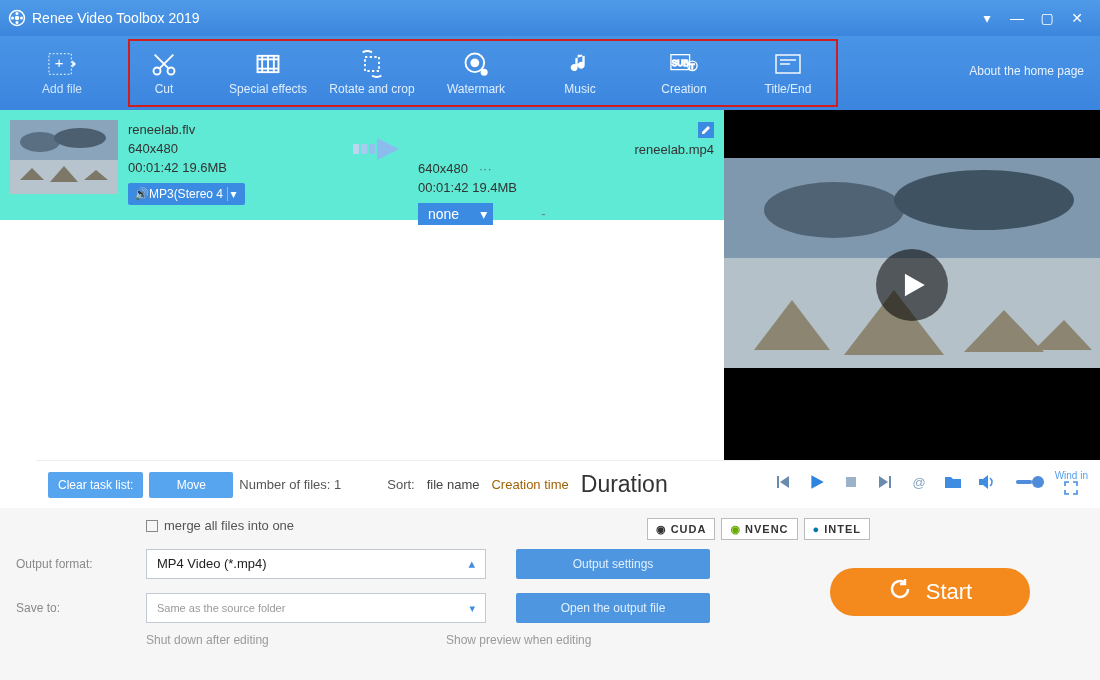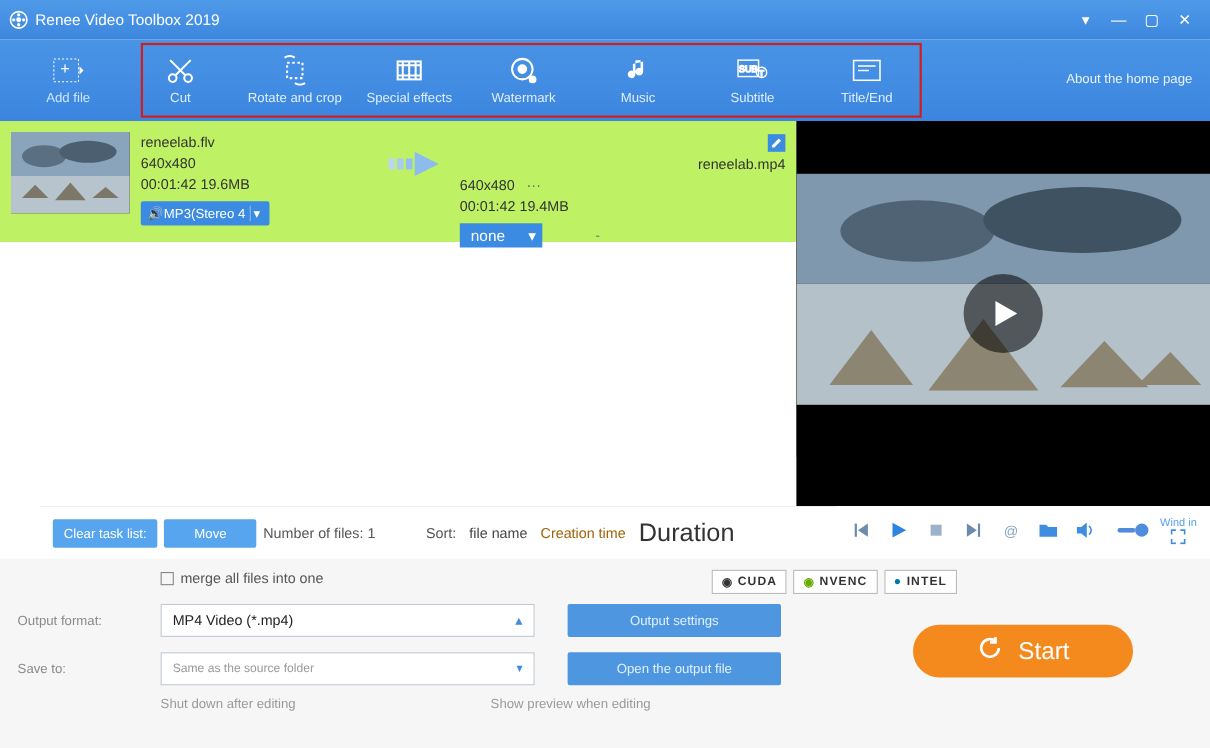--- a/index.html
+++ b/index.html
@@ -14,21 +14,21 @@
 .tool { width: 104px; display: flex; flex-direction: column; align-items: center; justify-content: center; gap: 4px; font-size: 12px; cursor: pointer; }
 .tool .ico { width: 28px; height: 28px; display:flex; align-items:center; justify-content:center; }
 .tool .lbl { color: #dfeeff; font-size: 12px; white-space:nowrap;}
 .tool.addfile { width: 100px; }
 .tool.addfile .lbl { color: #cfe5ff; }
 .redbox { position:absolute; border:2px solid #d11d1d; top:3px; left:128px; width:710px; height:68px; pointer-events:none;}
 .about { position:absolute; right:16px; top:28px; color:#e8f2ff; font-size:12px; cursor:pointer;}
 
 .workarea { display:flex; height: 350px; background:#fff; }
 .tasklist { width: 724px; border-right: none; background:#fff; }
-.row { height: 110px; background:#bef264; display:flex; padding:6px 10px; gap:10px; align-items:flex-start;}
+.row { height: 110px; background:#5eead4; display:flex; padding:6px 10px; gap:10px; align-items:flex-start;}
 .thumb { width:108px; height:74px; background:#555; margin-top:4px; position:relative; overflow:hidden;}
 .srcinfo { width:210px; display:flex; flex-direction:column; gap:4px; padding-top:6px;}
 .arrow { width:60px; padding-top:18px; color:#97c0ee; display:flex; align-items:center; justify-content:center;}
 .dstinfo { flex:1; display:flex; flex-direction:column; gap:4px; padding-top:6px;}
 .chips { display:flex; gap:8px; margin-top:4px;}
 .chip { height:22px; background:#3c8be2; color:#fff; border-radius:2px; font-size:12px; display:flex; align-items:center; padding:0 6px; cursor:pointer;}
 .chip .dd { width:12px; margin-left:4px; border-left:1px solid rgba(255,255,255,.4); text-align:center;}
 .chipblue { height:22px; background:#3c8be2; color:#fff; font-size:14px; display:flex; align-items:center; padding:0 34px 0 10px; position:relative; cursor:pointer;}
 .chipblue::after { content:"▾"; position:absolute; right:6px; }
 .previewpane { flex:1; display:flex; flex-direction:column; background:#fff; }
@@ -104,43 +104,43 @@
           <circle cx="6" cy="18" r="3"></circle>
           <circle cx="18" cy="18" r="3"></circle>
           <path d="M8 16 L20 4 M16 16 L4 4"></path>
         </svg>
       </span>
     <span class="lbl">Cut</span>
   </div>
   <div class="tool">
     <span class="ico">
         <svg width="28" height="28" viewBox="0 0 24 24" fill="none" stroke="#fff" stroke-width="1.6">
-          <rect x="6" y="6" width="12" height="12" stroke-dasharray="2 2"></rect>
-          <path d="M4 2 a8 8 0 0 1 8 -0"></path>
-          <path d="M20 22 a8 8 0 0 1 -8 0"></path>
-        </svg>
-      </span>
-    <span class="lbl">Rotate and crop</span>
-  </div>
-  <div class="tool">
-    <span class="ico">
-        <svg width="28" height="28" viewBox="0 0 24 24" fill="none" stroke="#fff" stroke-width="1.6">
           <rect x="3" y="5" width="18" height="14"></rect>
           <line x1="3" y1="8" x2="21" y2="8"></line>
           <line x1="3" y1="16" x2="21" y2="16"></line>
           <line x1="7" y1="5" x2="7" y2="19"></line>
           <line x1="12" y1="5" x2="12" y2="19"></line>
           <line x1="17" y1="5" x2="17" y2="19"></line>
         </svg>
       </span>
     <span class="lbl">Special effects</span>
   </div>
   <div class="tool">
     <span class="ico">
         <svg width="28" height="28" viewBox="0 0 24 24" fill="none" stroke="#fff" stroke-width="1.6">
+          <rect x="6" y="6" width="12" height="12" stroke-dasharray="2 2"></rect>
+          <path d="M4 2 a8 8 0 0 1 8 -0"></path>
+          <path d="M20 22 a8 8 0 0 1 -8 0"></path>
+        </svg>
+      </span>
+    <span class="lbl">Rotate and crop</span>
+  </div>
+  <div class="tool">
+    <span class="ico">
+        <svg width="28" height="28" viewBox="0 0 24 24" fill="none" stroke="#fff" stroke-width="1.6">
           <circle cx="11" cy="11" r="8"></circle>
           <circle cx="11" cy="11" r="3" fill="#fff"></circle>
           <circle cx="19" cy="19" r="3" fill="#fff" stroke="none"></circle>
         </svg>
       </span>
     <span class="lbl">Watermark</span>
   </div>
   <div class="tool">
     <span class="ico">
         <svg width="28" height="28" viewBox="0 0 24 24" fill="#fff">
@@ -151,21 +151,21 @@
   </div>
   <div class="tool">
     <span class="ico">
         <svg width="30" height="24" viewBox="0 0 30 24" fill="none" stroke="#fff" stroke-width="1.4">
           <rect x="1" y="2" width="20" height="16"></rect>
           <text x="11" y="14" text-anchor="middle" fill="#fff" font-size="9">SUB</text>
           <circle cx="24" cy="14" r="5"></circle>
           <text x="24" y="17" text-anchor="middle" fill="#fff" font-size="8">T</text>
         </svg>
       </span>
-    <span class="lbl">Subtitle</span>
+    <span class="lbl">Creation</span>
   </div>
   <div class="tool">
     <span class="ico">
         <svg width="28" height="24" viewBox="0 0 28 24" fill="none" stroke="#fff" stroke-width="1.4">
           <rect x="2" y="3" width="24" height="18"></rect>
           <line x1="6" y1="8" x2="22" y2="8"></line>
           <line x1="6" y1="12" x2="16" y2="12"></line>
         </svg>
       </span>
     <span class="lbl">Title/End</span>

